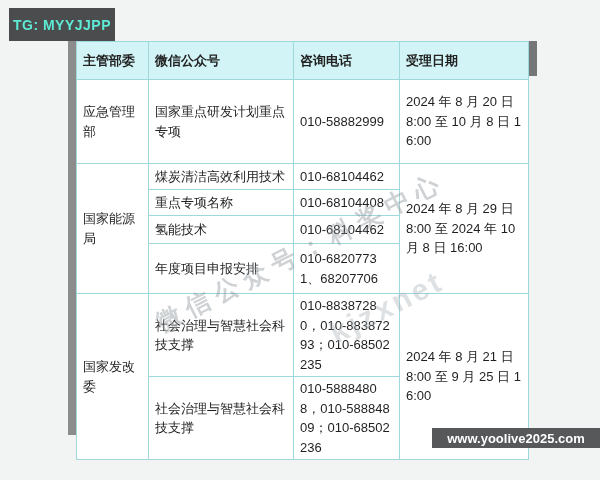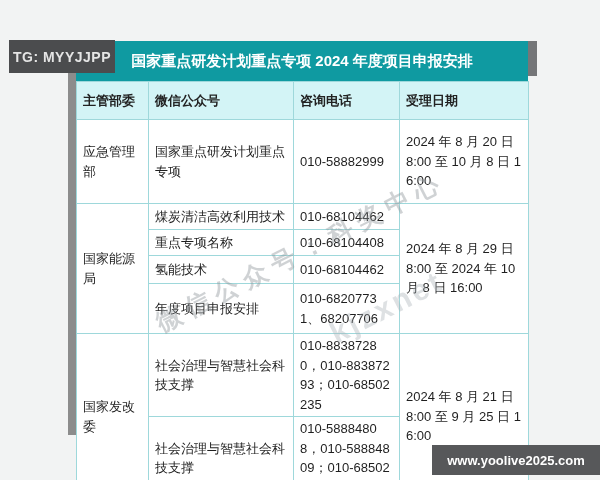--- a/index.html
+++ b/index.html
@@ -7,22 +7,22 @@
     width:600px;height:480px;overflow:hidden;position:relative;
     background:#f2f3f3;
     font-family:"Liberation Sans","DejaVu Sans",sans-serif;
     color:#1f1f1f;
   }
   .stage{position:absolute;left:0;top:0;width:600px;height:480px;}
 
   
   .tg-badge{
     position:absolute;left:9px;top:8px;width:106px;height:33px;z-index:6;
-    background:#4b4c4e;color:#e5e5e5;font-weight:bold;font-size:14px;
-    display:flex;align-items:center;justify-content:center;letter-spacing:.5px;margin-top:32px;
+    background:#4b4c4e;color:#5eead4;font-weight:bold;font-size:14px;
+    display:flex;align-items:center;justify-content:center;letter-spacing:.5px;
   }
 
   
   .strip-left{position:absolute;left:68px;top:41px;width:8px;height:394px;background:#8c8c8c;z-index:2;}
   .strip-right{position:absolute;left:528px;top:41px;width:9px;height:35px;background:#757678;z-index:2;}
 
   
   .panel{position:absolute;left:76px;top:41px;width:452px;z-index:3;}
   .title{
     height:40px;line-height:40px;background:#0f9aa1;color:#ffffff;
@@ -40,37 +40,36 @@
   .wm{
     position:absolute;pointer-events:none;white-space:nowrap;z-index:5;
     font-weight:bold;color:#8f969b;opacity:.42;
     transform-origin:0 50%;
   }
   .wm1{left:158px;top:308px;font-size:25px;letter-spacing:7px;transform:rotate(-27deg);}
   .wm2{left:332px;top:318px;font-size:30px;letter-spacing:3px;transform:rotate(-27deg);color:#aab2b8;opacity:.38;}
 
   
   .site-badge{
-    position:absolute;left:432px;top:445px;width:168px;height:30px;z-index:6;
+    position:absolute;left:432px;top:428px;width:168px;height:20px;z-index:6;
     background:#57585a;color:#ffffff;font-size:13px;font-weight:bold;
     display:flex;align-items:center;justify-content:center;
   }
 </style>
 </head>
 <body>
 
 <div class="stage">
 
   <div class="tg-badge">TG: MYYJJPP</div>
 
   <div class="strip-left"></div>
   <div class="strip-right"></div>
 
   <div class="panel">
-    <div class="title">国家重点研发计划重点专项 2024 年度项目申报安排</div>
     <table>
       <colgroup>
         <col style="width:72px">
           <col style="width:145px">
           <col style="width:106px">
           <col style="width:129px">
       </colgroup>
       <thead>
         <tr id="head-row">
             <th>主管部委</th>

